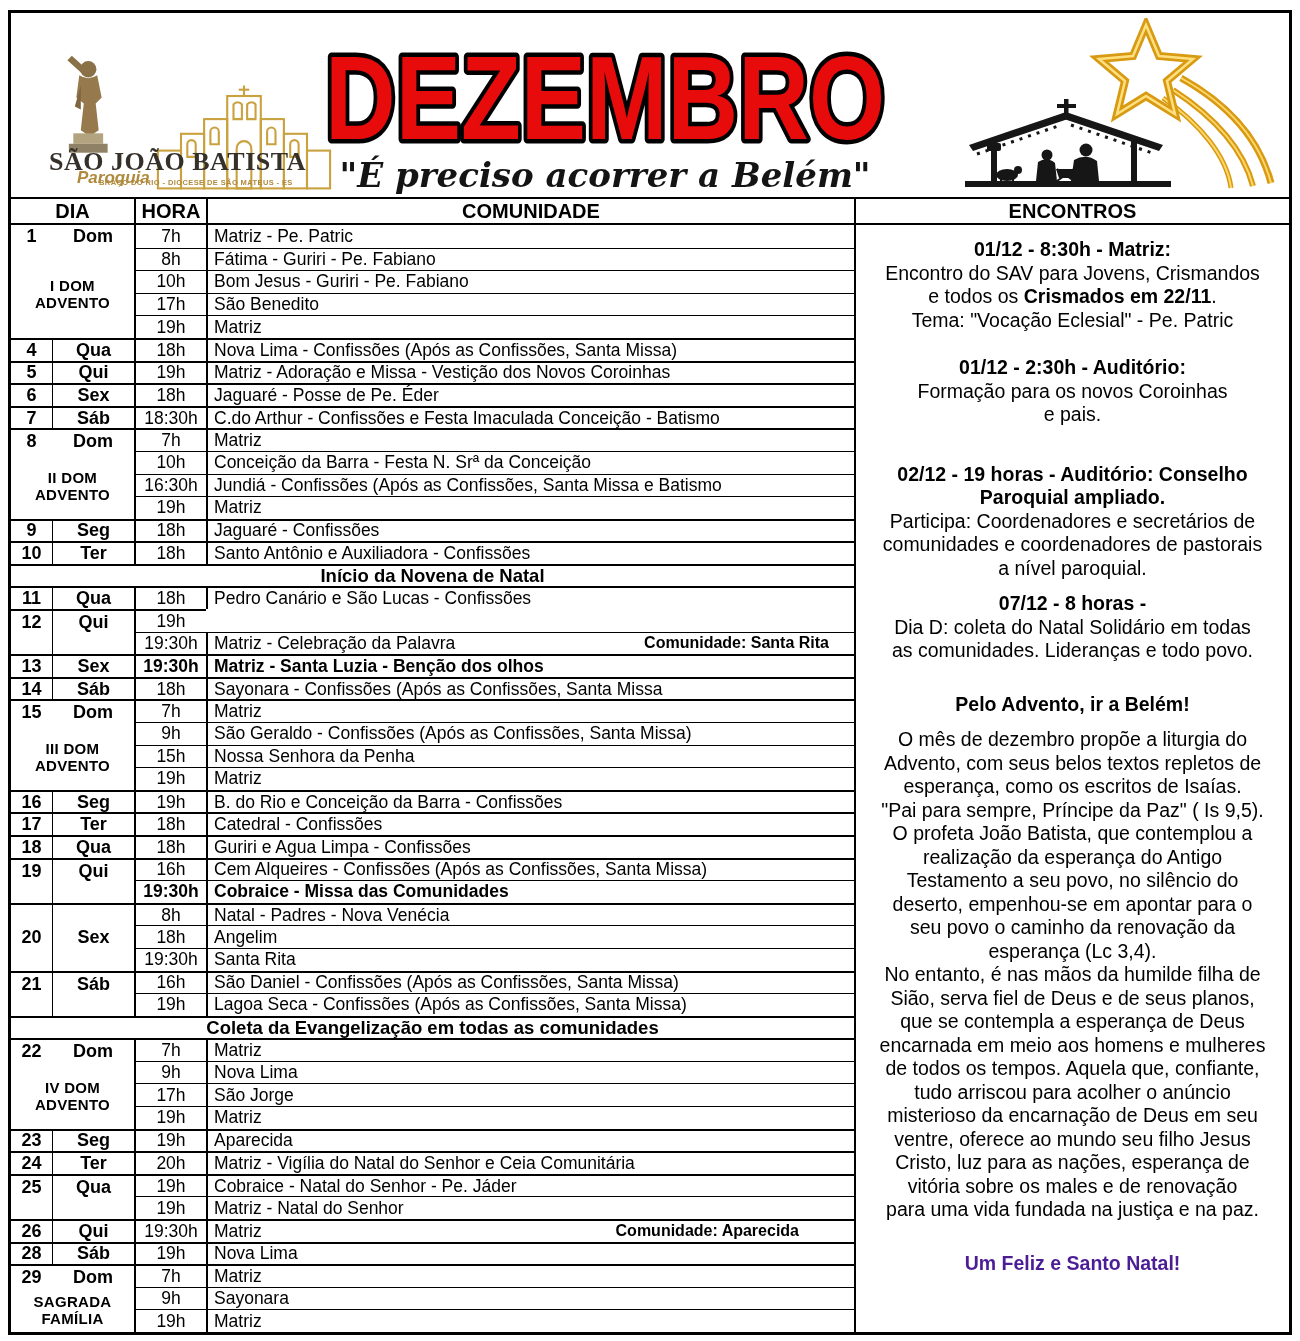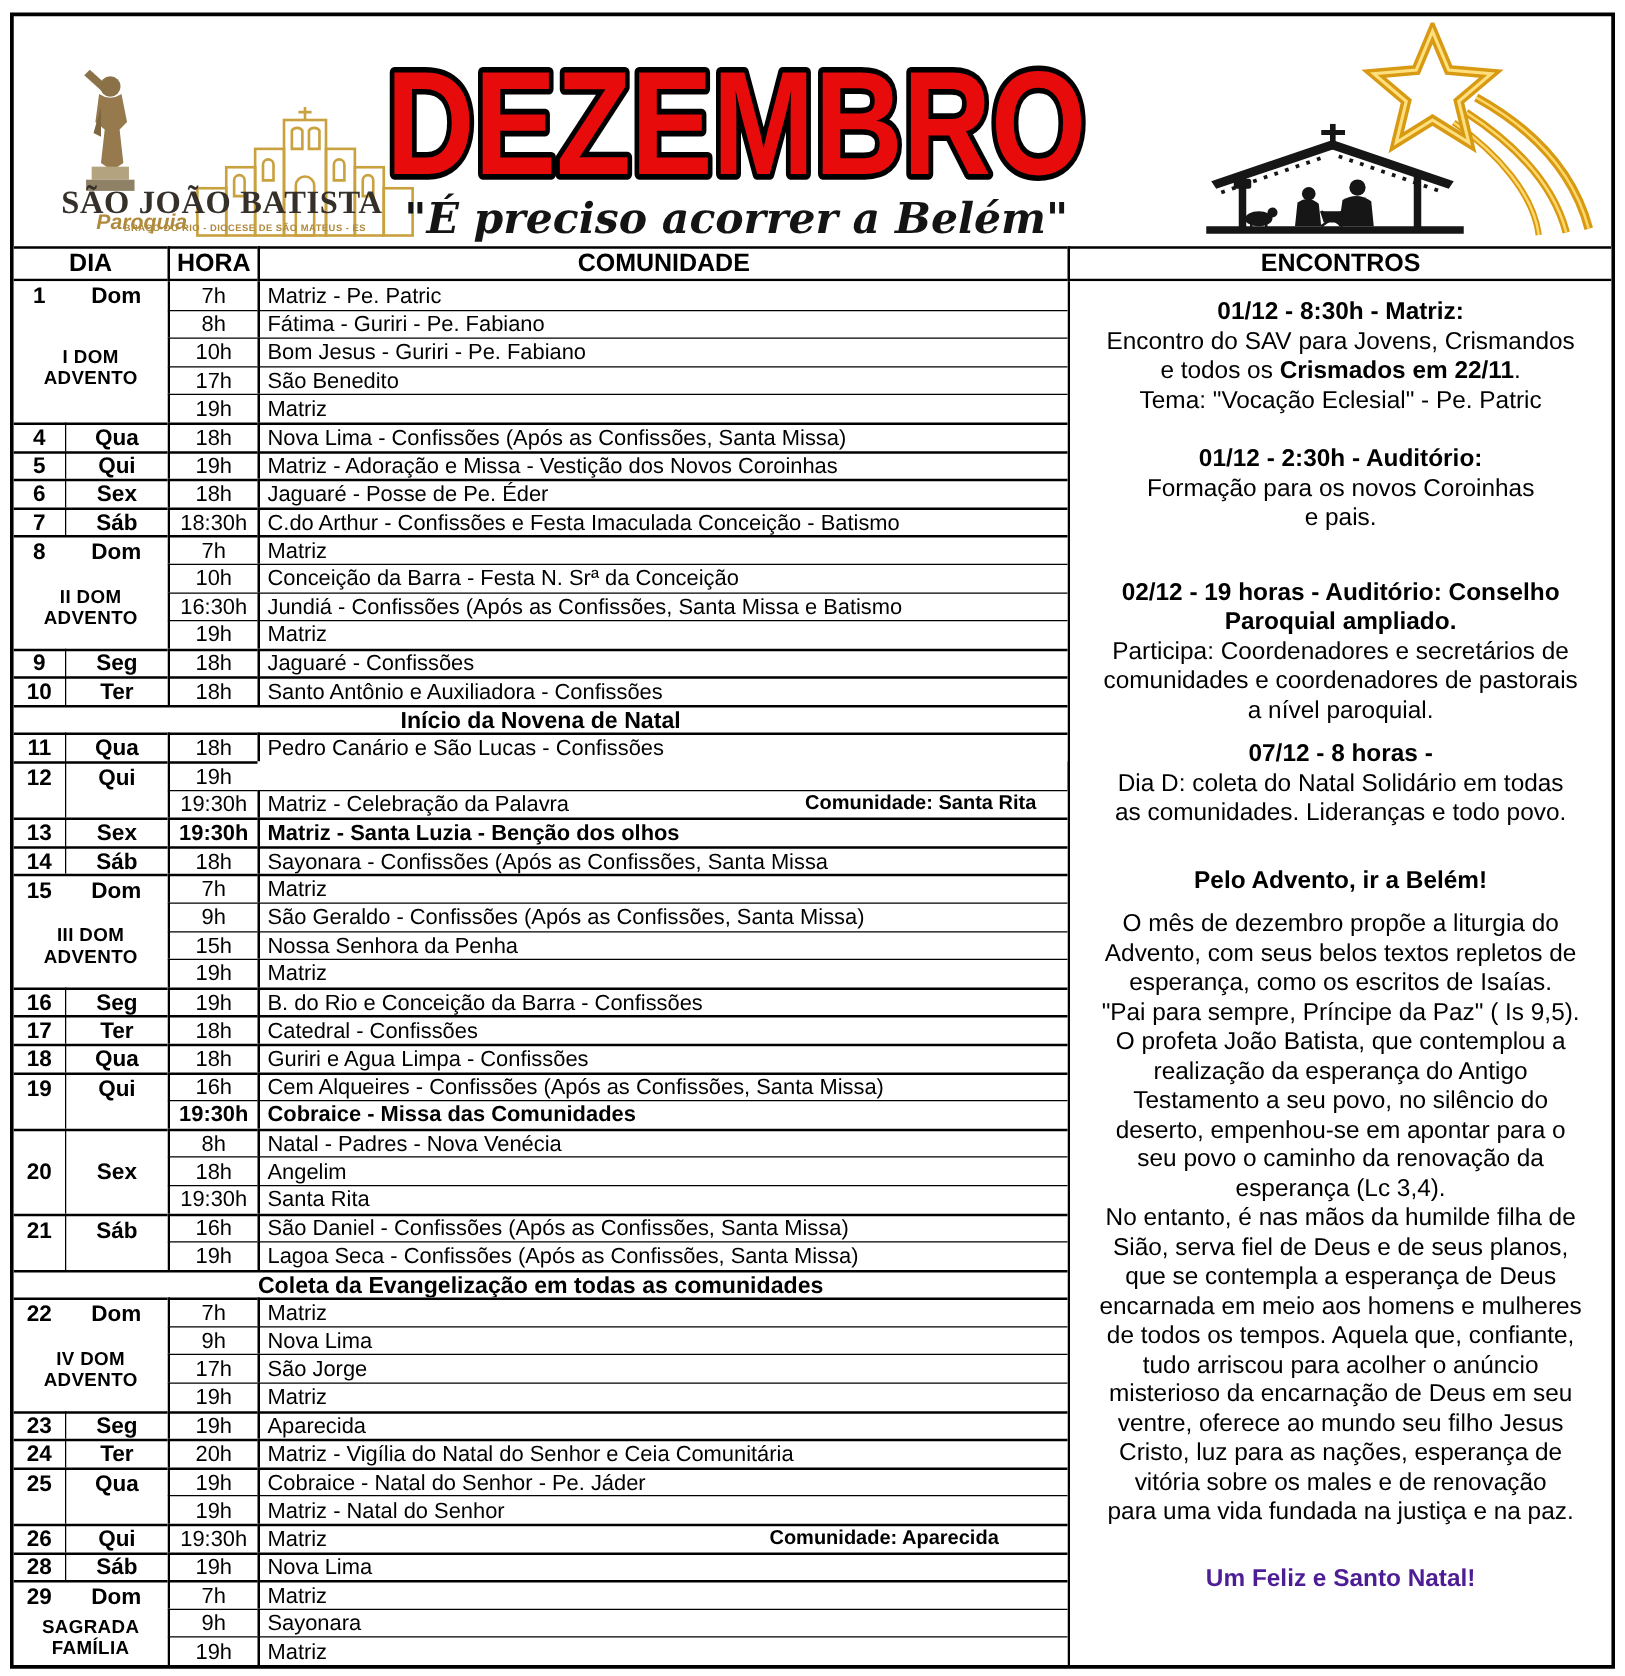--- a/index.html
+++ b/index.html
@@ -11,21 +11,21 @@
   .band{position:absolute;left:0;top:0;width:1278px;height:184px;}
   .logo{position:absolute;left:18px;top:22px;width:320px;height:158px;}
   .statue{position:absolute;left:16px;top:20px;}
   .church{position:absolute;left:110px;top:50px;}
   .logo-paroquia{position:absolute;left:48px;top:96px;font-family:Liberation Sans, sans-serif;
       font-style:italic;font-weight:bold;font-size:17px;color:#b08a3c;margin-top:37px;}
   .logo-name{position:absolute;left:20px;top:112px;width:230px;font-family:"Liberation Serif",serif;
       font-weight:bold;font-size:26px;letter-spacing:.5px;color:#35302a;white-space:nowrap;}
   .logo-tag{position:absolute;left:70px;top:143px;font-size:7.5px;font-weight:bold;
       color:#b08a3c;letter-spacing:.4px;white-space:nowrap;}
-  .titlewrap{position:absolute;left:292px;top:30px;width:572px;height:152px;text-align:center;}
+  .titlewrap{position:absolute;left:308px;top:30px;width:572px;height:152px;text-align:center;}
   .subtitle{position:absolute;left:0;top:112px;width:572px;text-align:center;
       font-family:"DejaVu Serif",serif;font-style:italic;font-weight:bold;font-size:34px;color:#141414;}
   .starsvg{position:absolute;left:1020px;top:5px;}
   .stablesvg{position:absolute;left:950px;top:86px;}
   
   .grid{position:absolute;left:0;top:184px;width:1278px;height:1135px;display:grid;
         grid-template-columns:41px 82px 72px 648px 435px;
         grid-template-rows:28px repeat(49,1fr);}
   .cell{display:flex;align-items:center;overflow:hidden;box-sizing:border-box;background:#fff;}
   .bl1{border-left:1px solid #000;}

